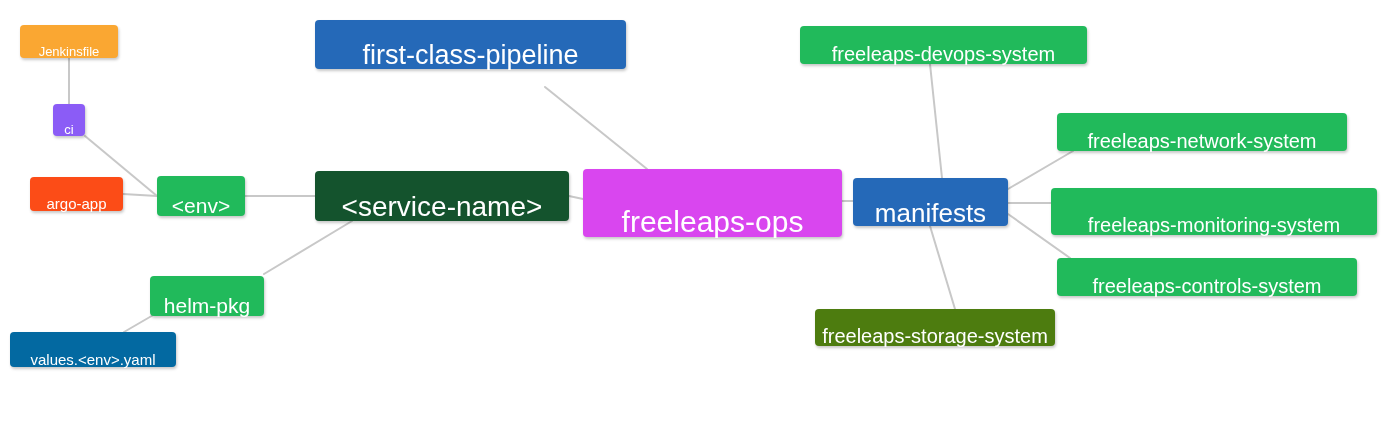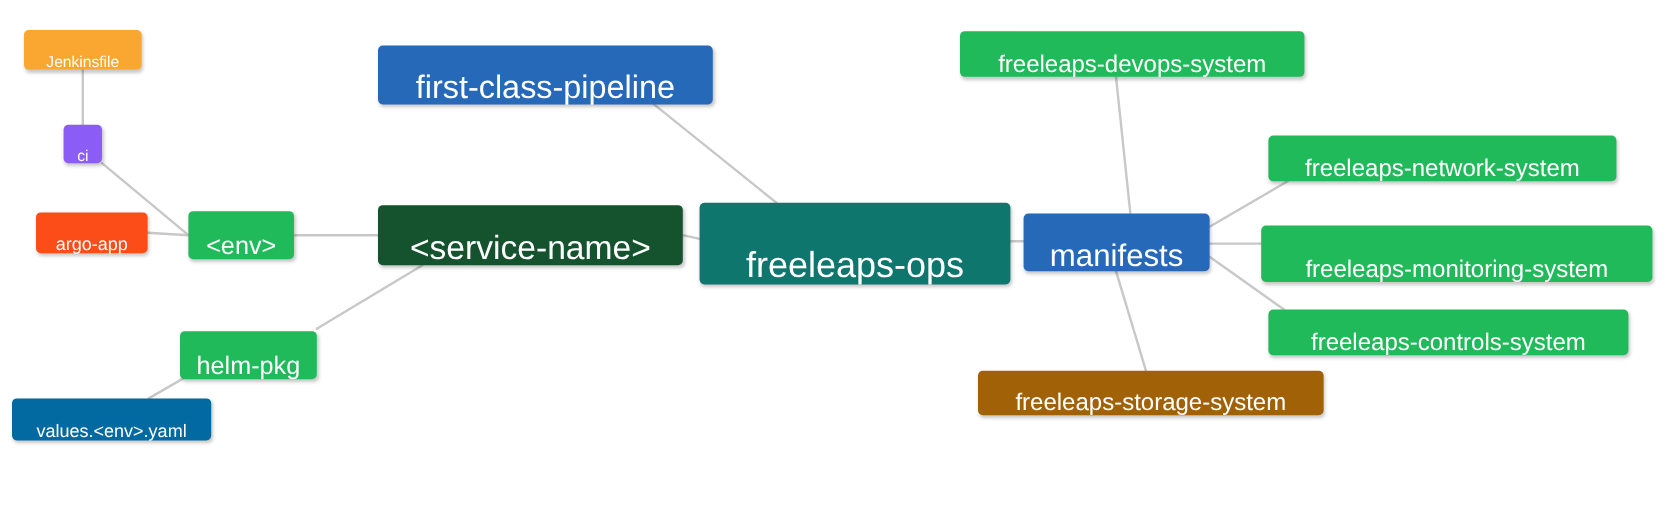--- a/index.html
+++ b/index.html
@@ -73,41 +73,41 @@
       </div>
       <div class="node" style="left: 157px; top: 176px; width: 88px; height: 40px; background: rgb(33, 186, 91); color: rgb(255, 255, 255); font-size: 21px;">
         <span class="node-label">&lt;env&gt;</span>
       </div>
       <div class="node" style="left: 150px; top: 256px; width: 114px; height: 40px; background: rgb(33, 186, 91); color: rgb(255, 255, 255); font-size: 21px; margin-top: 20px;">
         <span class="node-label">helm-pkg</span>
       </div>
       <div class="node" style="left: 10px; top: 332px; width: 166px; height: 35px; background: #0369a1; color: rgb(255, 255, 255); font-size: 15px;">
         <span class="node-label">values.&lt;env&gt;.yaml</span>
       </div>
-      <div class="node" style="left: 315px; top: 38px; width: 279px; height: 49px; background: rgb(37, 105, 184); color: rgb(255, 255, 255); font-size: 27px;">
+      <div class="node" style="left: 315px; top: 20px; width: 311px; height: 49px; background: rgb(37, 105, 184); color: rgb(255, 255, 255); font-size: 27px;">
         <span class="node-label">first-class-pipeline</span>
       </div>
       <div class="node" style="left: 315px; top: 171px; width: 254px; height: 50px; background: #14532d; color: rgb(255, 255, 255); font-size: 28px;">
         <span class="node-label">&lt;service-name&gt;</span>
       </div>
-      <div class="node" style="left: 583px; top: 169px; width: 259px; height: 68px; background: #0f766e; color: rgb(255, 255, 255); font-size: 30px;">
+      <div class="node" style="left: 583px; top: 169px; width: 259px; height: 68px; background: #d946ef; color: rgb(255, 255, 255); font-size: 30px;">
         <span class="node-label">freeleaps-ops</span>
       </div>
       <div class="node" style="left: 853px; top: 178px; width: 155px; height: 48px; background: rgb(37, 105, 184); color: rgb(255, 255, 255); font-size: 26px;">
         <span class="node-label">manifests</span>
       </div>
       <div class="node" style="left: 800px; top: 26px; width: 287px; height: 38px; background: rgb(33, 186, 91); color: rgb(255, 255, 255); font-size: 20px;">
         <span class="node-label">freeleaps-devops-system</span>
       </div>
       <div class="node" style="left: 1057px; top: 113px; width: 290px; height: 38px; background: rgb(33, 186, 91); color: rgb(255, 255, 255); font-size: 20px;">
         <span class="node-label">freeleaps-network-system</span>
       </div>
       <div class="node" style="left: 1051px; top: 188px; width: 326px; height: 47px; background: rgb(33, 186, 91); color: rgb(255, 255, 255); font-size: 20px;">
         <span class="node-label">freeleaps-monitoring-system</span>
       </div>
       <div class="node" style="left: 1057px; top: 258px; width: 300px; height: 38px; background: rgb(33, 186, 91); color: rgb(255, 255, 255); font-size: 20px;">
         <span class="node-label">freeleaps-controls-system</span>
       </div>
-      <div class="node" style="left: 815px; top: 309px; width: 288px; height: 37px; background: #a16207; color: rgb(255, 255, 255); font-size: 20px;">
+      <div class="node" style="left: 815px; top: 309px; width: 240px; height: 37px; background: #4d7c0f; color: rgb(255, 255, 255); font-size: 20px;">
         <span class="node-label">freeleaps-storage-system</span>
       </div>
     </div>
 </div>
 
 </body></html>

